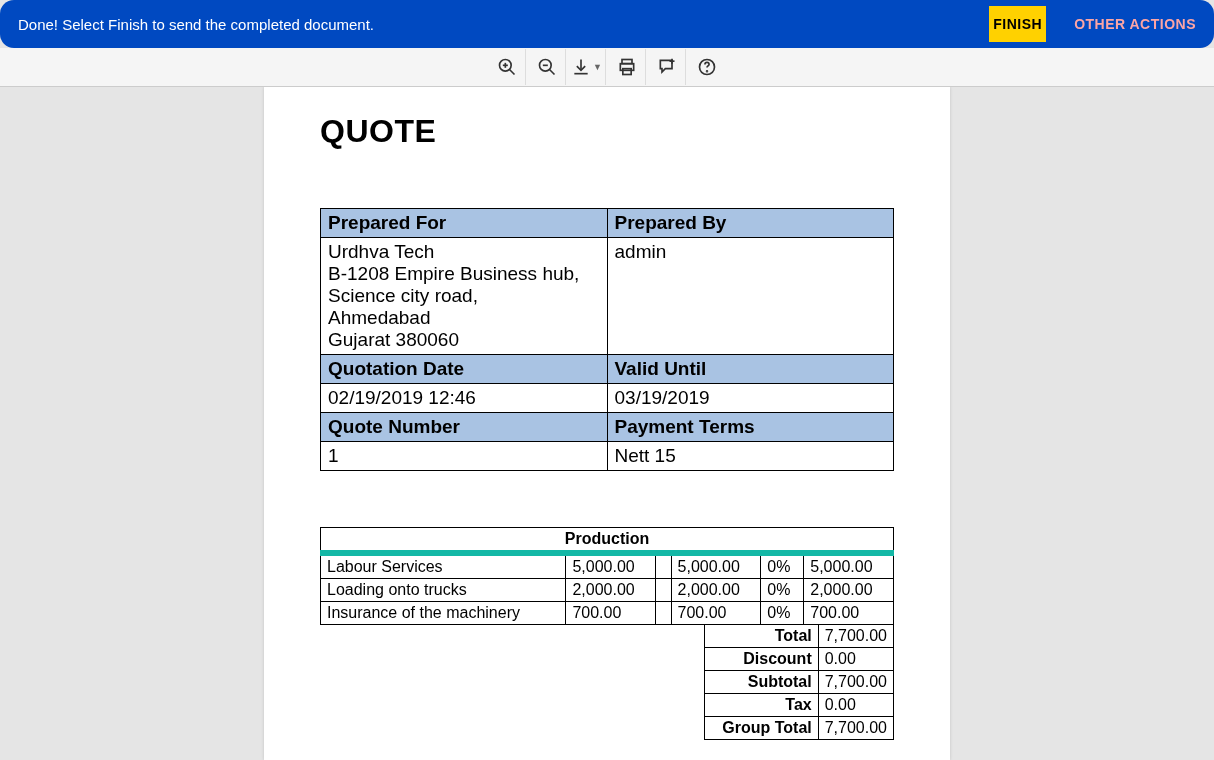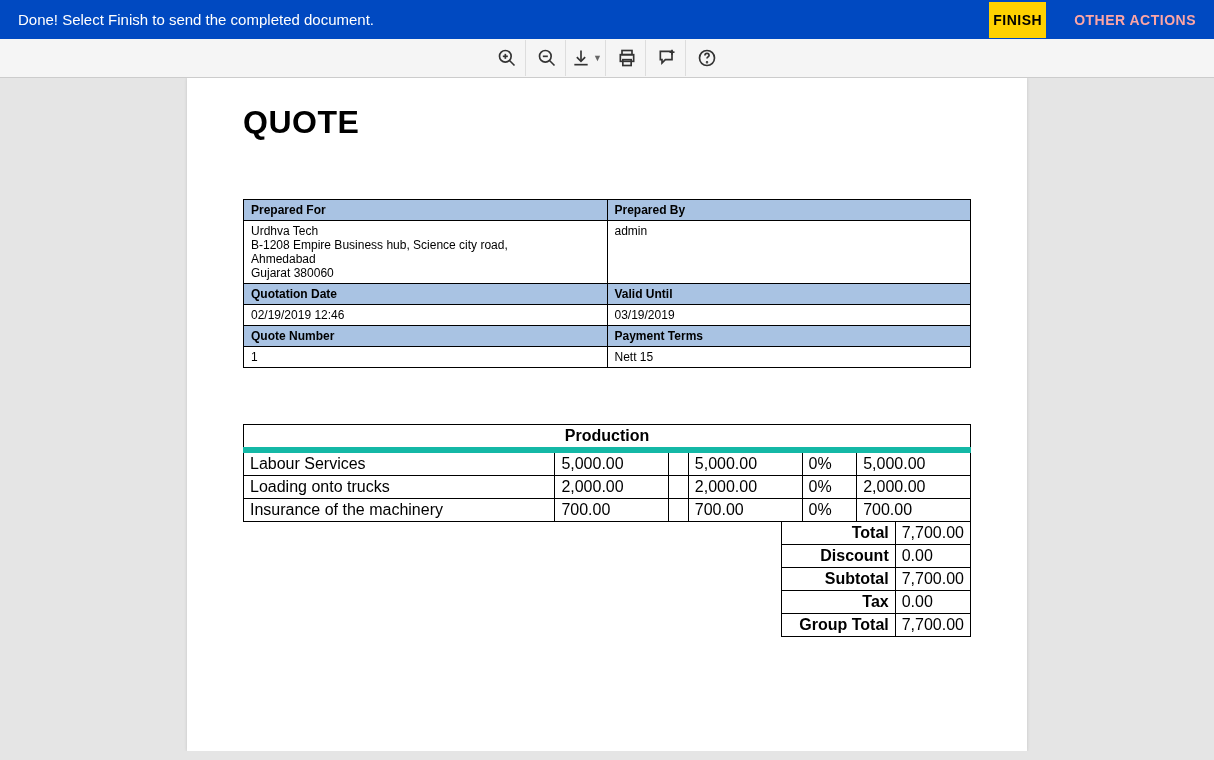--- a/index.html
+++ b/index.html
@@ -1,36 +1,36 @@
 <!DOCTYPE html>
 <html><head>
 <meta charset="utf-8">
 <style>
 * { box-sizing: border-box; margin: 0; padding: 0; }
 body { font-family: Arial, Helvetica, sans-serif; background: #e5e5e5; width: 1214px; height: 760px; overflow: hidden; }
 
-.top-banner { background: #0049c1; height: 39px; display: flex; align-items: center; padding: 0 18px; color: #fff; font-size: 15px; }
+.top-banner { background: #0049c1; height: 48px; display: flex; align-items: center; padding: 0 18px; color: #fff; font-size: 15px; border-radius: 14px; }
 .banner-msg { flex: 1; }
 .finish-btn { background: #ffd100; color: #000; font-weight: 700; font-size: 14px; letter-spacing: 0.5px; padding: 10px 4px; border: none; cursor: pointer; margin-right: 28px; }
 .other-actions { color: #fca5a5; font-weight: 700; font-size: 14px; letter-spacing: 0.5px; cursor: pointer; }
 
 .toolbar { background: #f5f5f5; height: 39px; border-bottom: 1px solid #ccc; display: flex; justify-content: center; align-items: center; gap: 2px; }
 .tool-btn { width: 38px; height: 36px; display: flex; align-items: center; justify-content: center; cursor: pointer; border-right: 1px solid #ddd; }
 .tool-btn:last-child { border-right: none; }
 .tool-btn svg { width: 20px; height: 20px; stroke: #333; fill: none; stroke-width: 2; }
 .tool-btn.dl svg { stroke-width: 2; }
 .chev { font-size: 9px; color: #666; margin-left: 2px; }
 
 .doc-wrap { height: calc(760px - 48px - 39px); overflow: auto; display: flex; justify-content: center; padding-top: 0; }
-.page { background: #fff; width: 840px; padding: 20px 56px 40px; box-shadow: 0 0 3px rgba(0,0,0,0.15); }
+.page { background: #fff; width: 686px; padding: 20px 56px 40px; box-shadow: 0 0 3px rgba(0,0,0,0.15); }
 
 .doc-title { font-size: 32px; font-weight: 900; letter-spacing: 0.5px; margin: 6px 0 58px; }
 
 table.info, table.items, table.summary { border-collapse: collapse; width: 100%; }
-table.info td, table.info th { border: 1px solid #000; padding: 3px 7px; font-size: 12px; text-align: left; vertical-align: top; }
+table.info td, table.info th { border: 1px solid #000; padding: 3px 7px; font-size: 19px; text-align: left; vertical-align: top; }
 table.info th { background: #a9c3e3; font-weight: 700; }
 table.info .col1 { width: 50%; }
 
 .items-wrap { margin-top: 56px; }
 table.items { font-size: 16px; }
 table.items th, table.items td { border: 1px solid #000; padding: 2px 6px; text-align: left; }
 table.items .section-head { text-align: center; font-weight: 700; border-bottom: 6px solid #14b8a6; }
 table.items thead th { font-weight: 700; text-align: center; }
 table.items .num { text-align: left; }
 

